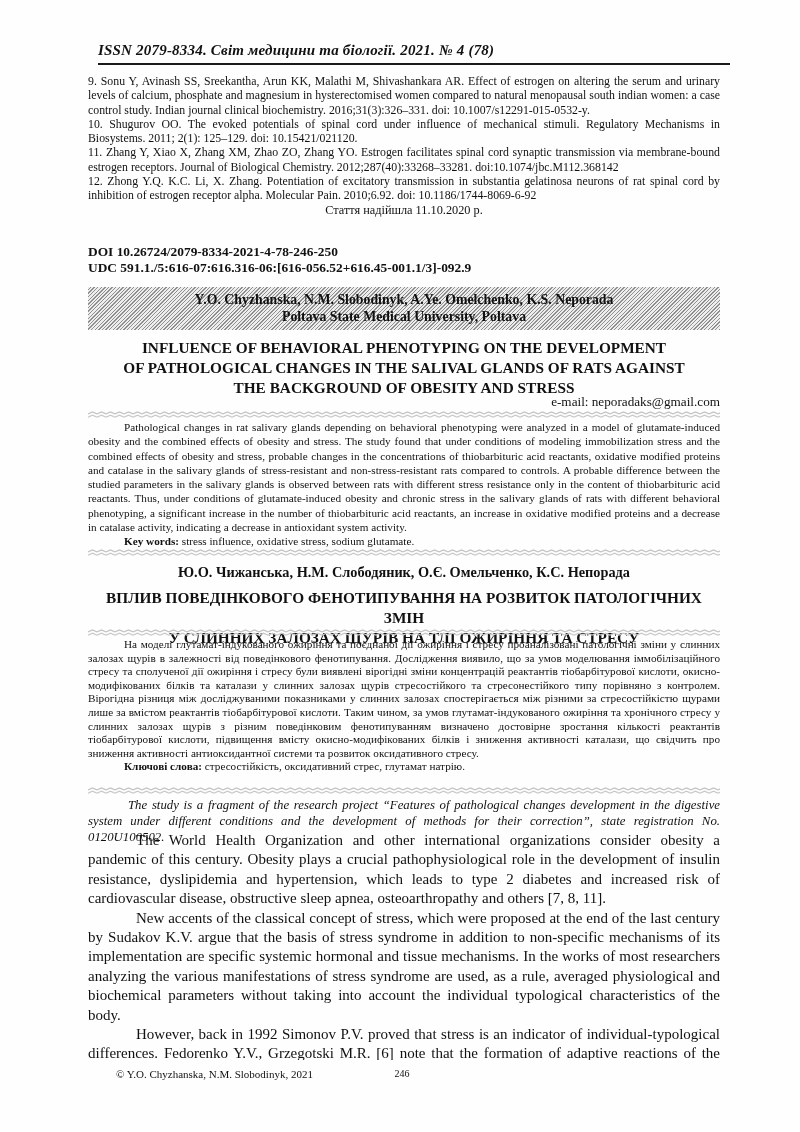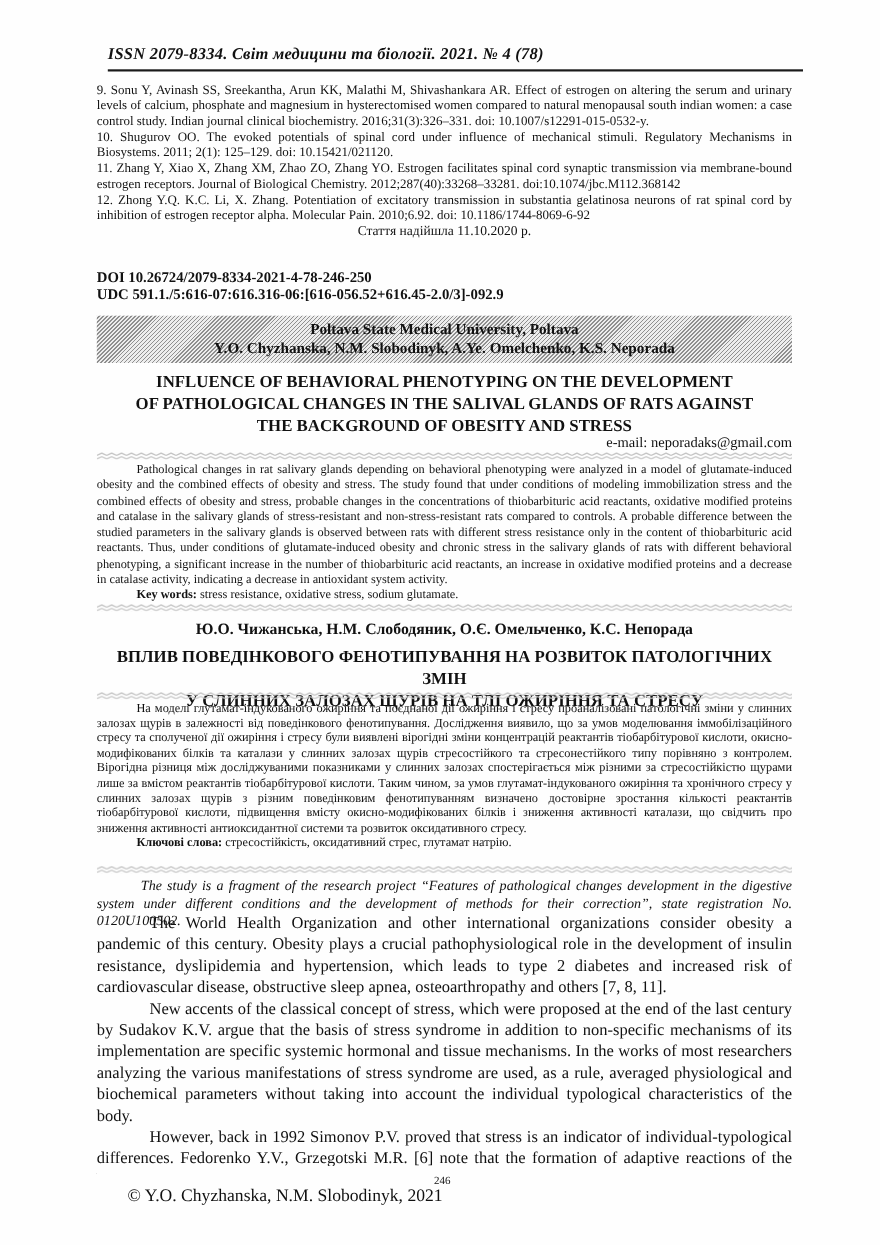--- a/index.html
+++ b/index.html
@@ -52,21 +52,21 @@
 
   
   .note{top:797px;font-size:12.8px;font-style:italic;line-height:16.2px;text-align:justify;text-indent:40px;}
 
   
   .bodytext{top:831px;font-size:15px;line-height:19.4px;text-align:justify;}
   .bodytext p{margin:0;text-indent:48px;}
 
   
   .footer{top:1060px;height:30px;background:#fefefe;}
-  .copyright{position:absolute;left:28px;top:19px;font-size:16px;}
+  .copyright{position:absolute;left:28px;top:8px;font-size:11px;}
   .pagenum{position:absolute;left:0;right:4px;top:8px;text-align:center;font-size:10px;}
 </style>
 </head>
 <body>
 
 <svg width="0" height="0" style="position:absolute" aria-hidden="true">
   <defs>
     <pattern id="zzpat" width="9" height="7" patternUnits="userSpaceOnUse">
       <path d="M0 3 L4.5 0.9 L9 3" fill="none" stroke="#c3c3c3" stroke-width="1.2"></path>
       <path d="M0 6.2 L4.5 4.1 L9 6.2" fill="none" stroke="#c9c9c9" stroke-width="1.2"></path>
@@ -82,43 +82,43 @@
     <p>9. Sonu Y, Avinash SS, Sreekantha, Arun KK, Malathi M, Shivashankara AR. Effect of estrogen on altering the serum and urinary levels of calcium, phosphate and magnesium in hysterectomised women compared to natural menopausal south indian women: a case control study. Indian journal clinical biochemistry. 2016;31(3):326–331. doi: 10.1007/s12291-015-0532-y.</p>
     <p>10. Shugurov OO. The evoked potentials of spinal cord under influence of mechanical stimuli. Regulatory Mechanisms in Biosystems. 2011; 2(1): 125–129. doi: 10.15421/021120.</p>
     <p>11. Zhang Y, Xiao X, Zhang XM, Zhao ZO, Zhang YO. Estrogen facilitates spinal cord synaptic transmission via membrane-bound estrogen receptors. Journal of Biological Chemistry. 2012;287(40):33268–33281.  doi:10.1074/jbc.M112.368142</p>
     <p>12. Zhong Y.Q. K.C. Li, X. Zhang. Potentiation of excitatory transmission in substantia gelatinosa neurons of rat spinal cord by inhibition of estrogen receptor alpha. Molecular Pain. 2010;6.92. doi: 10.1186/1744-8069-6-92</p>
   </div>
 
   <div class="sec received">Стаття надійшла 11.10.2020 р.</div>
 
   <div class="sec meta">
     <div>DOI 10.26724/2079-8334-2021-4-78-246-250</div>
-    <div>UDC 591.1./5:616-07:616.316-06:[616-056.52+616.45-2.0/3]-092.9</div>
+    <div>UDC 591.1./5:616-07:616.316-06:[616-056.52+616.45-001.1/3]-092.9</div>
   </div>
 
   <div class="sec band">
+    <div>Y.O. Chyzhanska, N.M. Slobodinyk, A.Ye. Omelchenko, K.S. Neporada</div>
     <div>Poltava State Medical University, Poltava</div>
-    <div>Y.O. Chyzhanska, N.M. Slobodinyk, A.Ye. Omelchenko, K.S. Neporada</div>
   </div>
 
   <h1 class="sec title-en" style="margin:0">
     <span>INFLUENCE OF BEHAVIORAL PHENOTYPING ON THE DEVELOPMENT</span><br>
     <span>OF PATHOLOGICAL CHANGES IN THE SALIVAL GLANDS OF RATS AGAINST</span><br>
     <span>THE BACKGROUND OF OBESITY AND STRESS</span>
   </h1>
 
   <div class="sec email">e-mail: neporadaks@gmail.com</div>
 
   <svg class="zz" style="top:411px" width="632" height="7">
       <rect width="632" height="7" fill="url(#zzpat)"></rect>
     </svg>
 
   <div class="sec abstract abs-en">
     <p>Pathological changes in rat salivary glands depending on behavioral phenotyping were analyzed in a model of glutamate-induced obesity and the combined effects of obesity and stress. The study found that under conditions of modeling immobilization stress and the combined effects of obesity and stress, probable changes in the concentrations of thiobarbituric acid reactants, oxidative modified proteins and catalase in the salivary glands of stress-resistant and non-stress-resistant rats compared to controls. A probable difference between the studied parameters in the salivary glands is observed between rats with different stress resistance only in the content of thiobarbituric acid reactants. Thus, under conditions of glutamate-induced obesity and chronic stress in the salivary glands of rats with different behavioral phenotyping, a significant increase in the number of thiobarbituric acid reactants, an increase in oxidative modified proteins and a decrease in catalase activity, indicating a decrease in antioxidant system activity.</p>
-    <p><span class="kw-label">Key words:</span> <span>stress resistance, oxidative stress, sodium glutamate.</span></p>
+    <p><span class="kw-label">Key words:</span> <span>stress influence, oxidative stress, sodium glutamate.</span></p>
   </div>
 
   <svg class="zz" style="top:549px" width="632" height="7">
       <rect width="632" height="7" fill="url(#zzpat)"></rect>
     </svg>
 
   <div class="sec auth-uk">Ю.О. Чижанська, Н.М. Слободяник, О.Є. Омельченко, К.С. Непорада</div>
 
   <h2 class="sec title-uk" style="margin:0">
     <span>ВПЛИВ ПОВЕДІНКОВОГО ФЕНОТИПУВАННЯ НА РОЗВИТОК ПАТОЛОГІЧНИХ ЗМІН</span><br>

